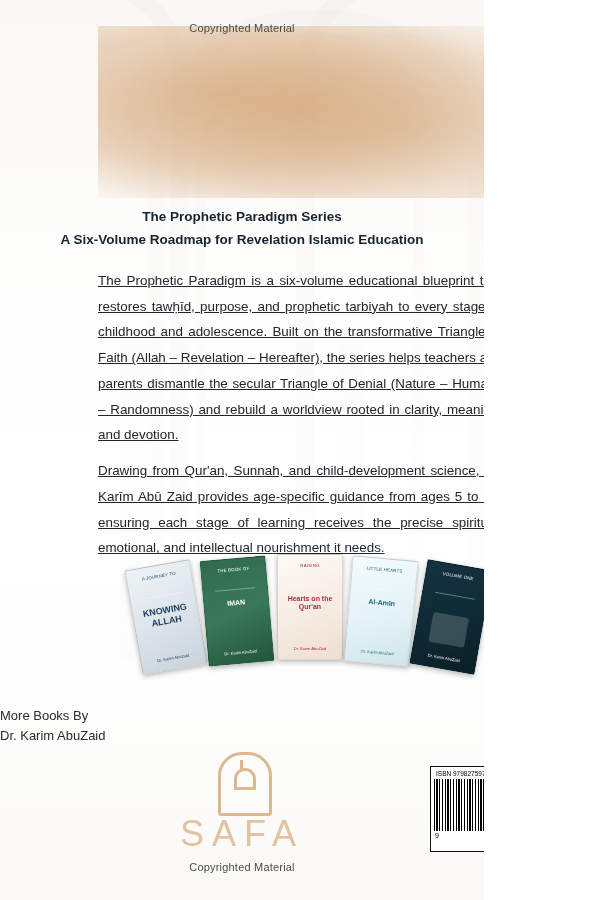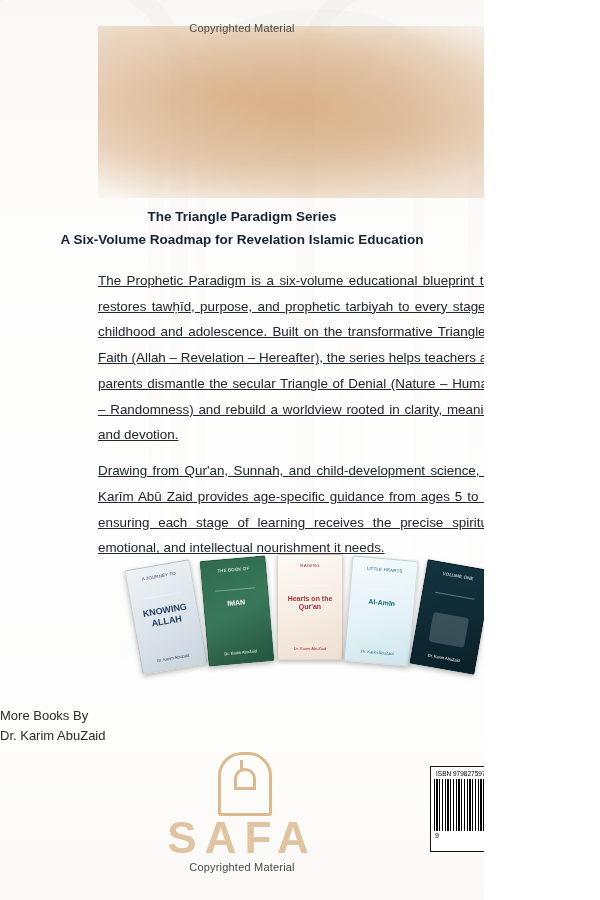--- a/index.html
+++ b/index.html
@@ -294,24 +294,24 @@
     border: 3px solid #dcb98f;
     border-radius: 50% 50% 0 0;
   }
   .logo-mark .lm-stem {
     position: absolute;
     left: 30px; top: 8px;
     width: 3px; height: 10px;
     background: #dcb98f;
   }
   .logo-text {
-    font-size: 44px;
+    font-size: 36px;
     letter-spacing: 8px;
     color: #e0c3a0;
-    font-weight: bold;
+    font-weight: normal;
     font-family: "Liberation Sans", sans-serif;
     line-height: 1;
   }
 
   
   .barcode-box {
     position: absolute;
     left: 430px;
     top: 766px;
     width: 146px;
@@ -379,21 +379,21 @@
   <div class="bg-pillar-r"></div>
   <div class="bg-floor"></div>
   <div class="bg-veil"></div>
 
   <div class="watercolor"></div>
 
   <div class="copyright-top">Copyrighted Material</div>
 
 
   <div class="series-head">
-    <div>The Triangle Paradigm Series</div>
+    <div>The Prophetic Paradigm Series</div>
     <div>A Six-Volume Roadmap for Revelation Islamic Education</div>
   </div>
 
   <div class="body-copy">
     <p>The Prophetic Paradigm is a six-volume educational blueprint that restores tawḥīd, purpose, and prophetic tarbiyah to every stage of childhood and adolescence. Built on the transformative Triangle of Faith (Allah – Revelation – Hereafter), the series helps teachers and parents dismantle the secular Triangle of Denial (Nature – Humans – Randomness) and rebuild a worldview rooted in clarity, meaning, and devotion.</p>
     <p>Drawing from Qur'an, Sunnah, and child-development science, Dr. Karīm Abū Zaid provides age-specific guidance from ages 5 to 18, ensuring each stage of learning receives the precise spiritual, emotional, and intellectual nourishment it needs.</p>
   </div>
 
   <div class="books">
     <div class="book b1">

